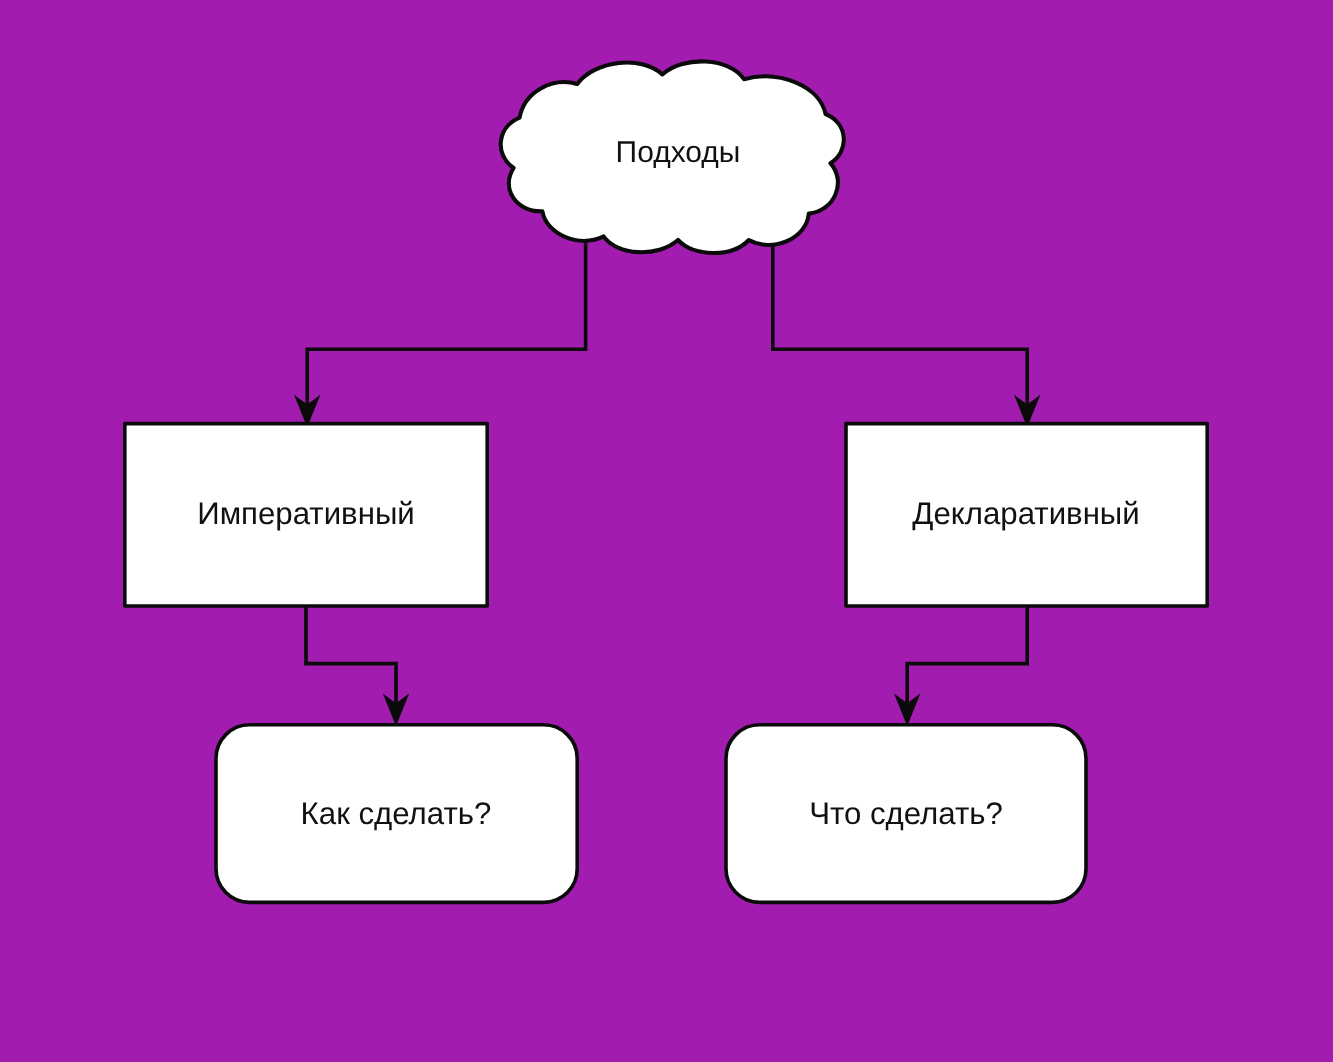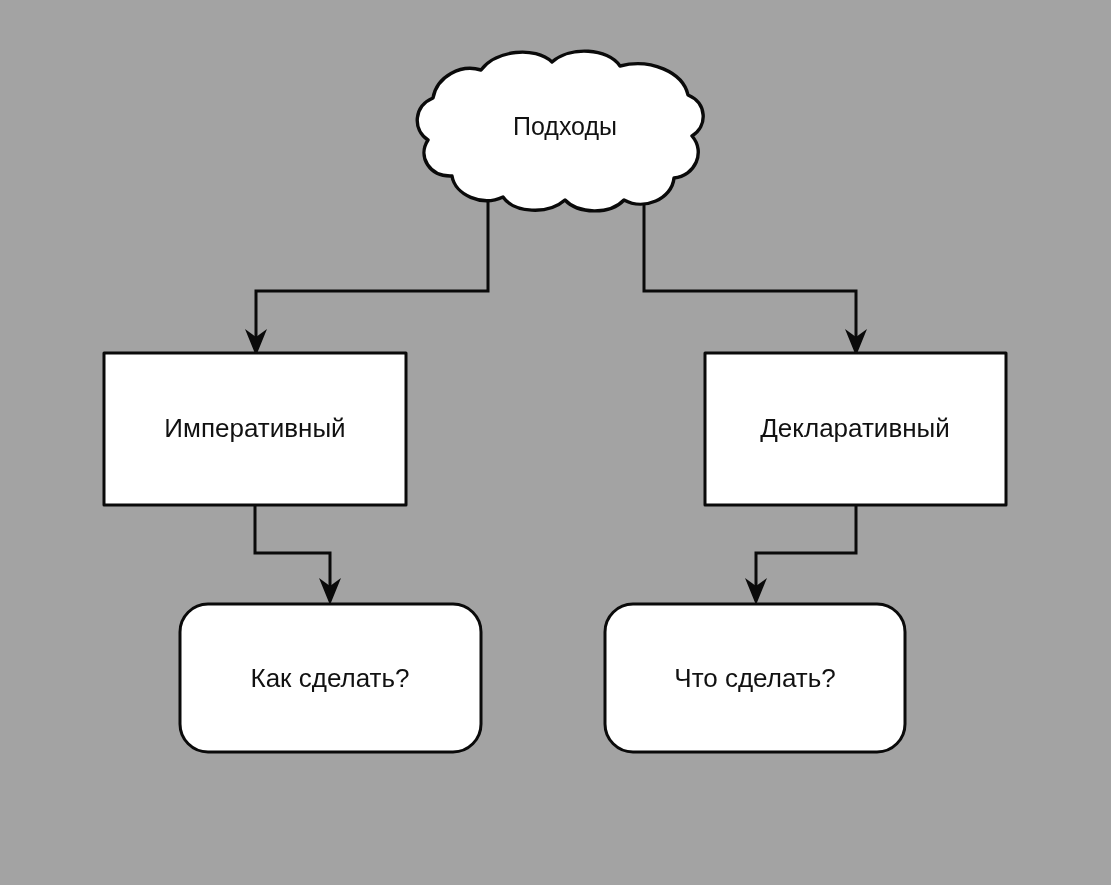--- a/index.html
+++ b/index.html
@@ -8,21 +8,21 @@
     padding: 0;
     background: #ffffff;
   }
   body {
     font-family: "Liberation Sans", "DejaVu Sans", sans-serif;
   }
   #canvas {
     position: relative;
     width: 1111px;
     height: 885px;
-    background: #a3a3a3;
+    background: #a21caf;
     overflow: hidden;
   }
   #diagram-svg {
     position: absolute;
     left: 0;
     top: 0;
     width: 1111px;
     height: 885px;
     display: block;
   }

